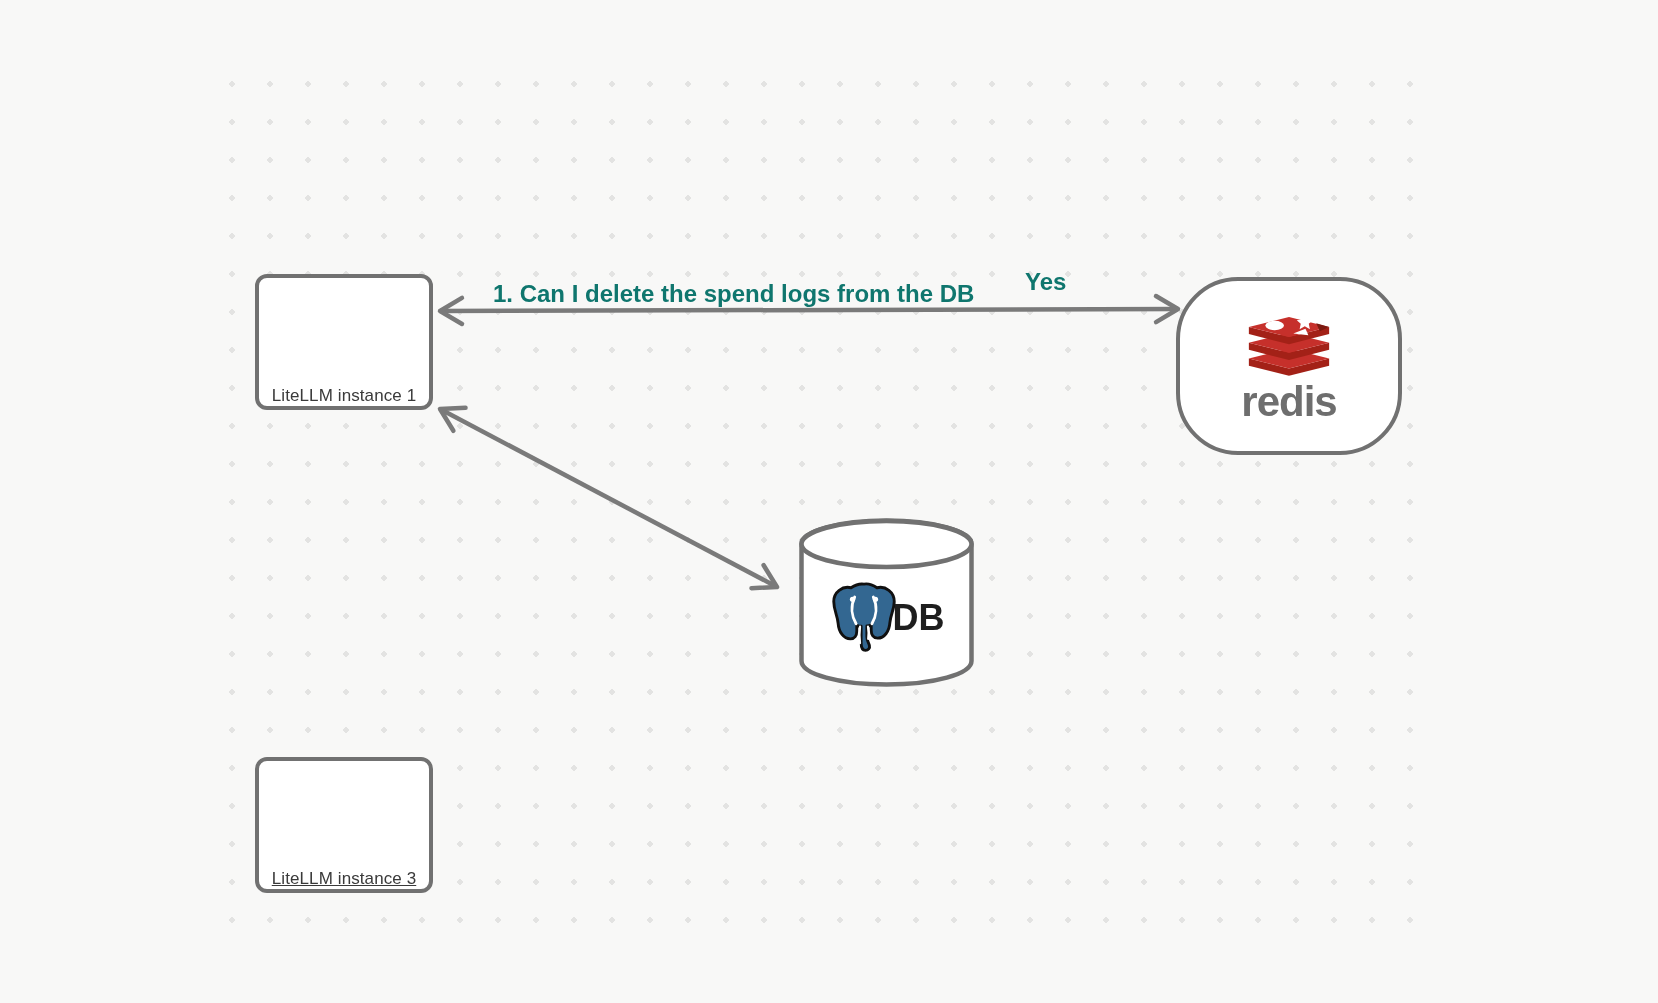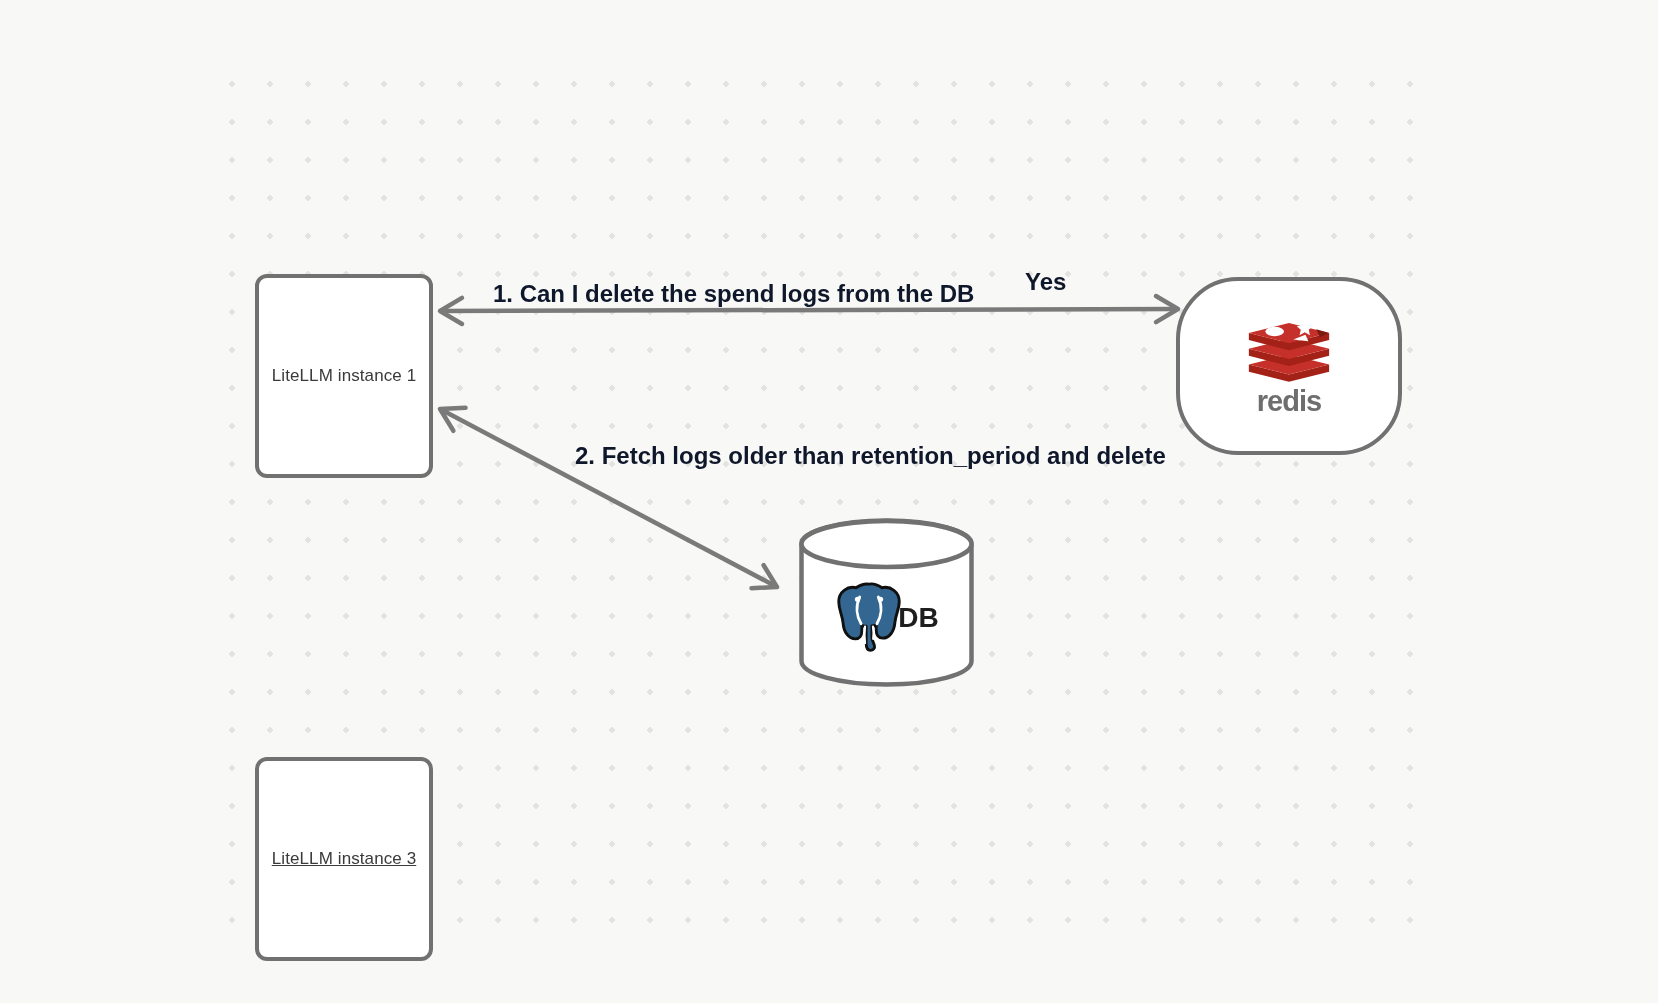--- a/index.html
+++ b/index.html
@@ -22,65 +22,65 @@
     background-size: 38px 38px;
   }
   .edges-layer {
     position: absolute; left: 0; top: 0;
     width: 1658px; height: 1003px;
     pointer-events: none;
   }
   .litellm-box {
     position: absolute;
     left: 255px;
-    width: 178px; height: 204px;
+    width: 178px; height: 136px;
     box-sizing: border-box;
     background: #ffffff;
     border: 4.5px solid #717171;
     border-radius: 12px;
-    display: flex; align-items: center; justify-content: center;
+    display: flex; align-items: flex-end; justify-content: center;
     font-size: 17px; color: #3a3a3a; letter-spacing: 0.1px;
   }
   .box-1 { top: 274px; }
   .box-2 { top: 516px; }
   .box-3 { top: 757px; text-decoration: underline; }
 
   .redis-node {
     position: absolute;
     left: 1176px; top: 277px;
     width: 226px; height: 178px;
     box-sizing: border-box;
     background: #ffffff;
     border: 4.5px solid #717171;
     border-radius: 62px;
     display: flex; flex-direction: column;
     align-items: center; justify-content: center;
     padding-top: 4px;
   }
   .redis-wordmark {
-    font-size: 29px; font-weight: 700;
+    font-size: 42px; font-weight: 700;
     color: #6e6e6e; letter-spacing: -1px;
     line-height: 1; margin-top: 1px;
   }
   .db-cylinder { position: absolute; left: 798px; top: 517px; }
   .db-content {
     position: absolute;
     left: 796px; top: 576px;
     width: 180px; height: 84px;
     display: flex; align-items: center; justify-content: center;
   }
   .db-label {
-    font-size: 28px; font-weight: 600;
+    font-size: 36px; font-weight: 600;
     color: #1e1e1e; margin-left: -7px; line-height: 1;
   }
   .edge-label {
     position: absolute;
     font-size: 24px; font-weight: 700;
     line-height: 26px;
-    color: #0f172a;
+    color: #0f766e;
     white-space: pre;
   }
   .lbl-1   { left: 493px;  top: 281px; }
   .lbl-yes { left: 1025px; top: 269px; }
   .lbl-2   { left: 575px;  top: 443px; }
 </style>
 </head>
 <body>
 
 <div class="canvas">
@@ -142,15 +142,14 @@
       <path d="M44.5 62 C43.5 70 43.5 78 44.5 85" stroke="#ffffff" stroke-width="3" fill="none" stroke-linecap="round"></path>
       <path d="M55.5 62 C56.5 68 56.5 74 55.8 79" stroke="#ffffff" stroke-width="3" fill="none" stroke-linecap="round"></path>
       <circle cx="34" cy="24" r="3.6" fill="#ffffff"></circle>
       <circle cx="66" cy="24" r="3.6" fill="#ffffff"></circle>
     </svg>
     <span class="db-label">DB</span>
   </div>
 
   <div class="edge-label lbl-1">1. Can I delete the spend logs from the DB</div>
   <div class="edge-label lbl-yes">Yes</div>
-  <div class="edge-label lbl-2">2. Fetch logs older than retention_period and delete</div>
 
 </div>
 
 </body></html>

